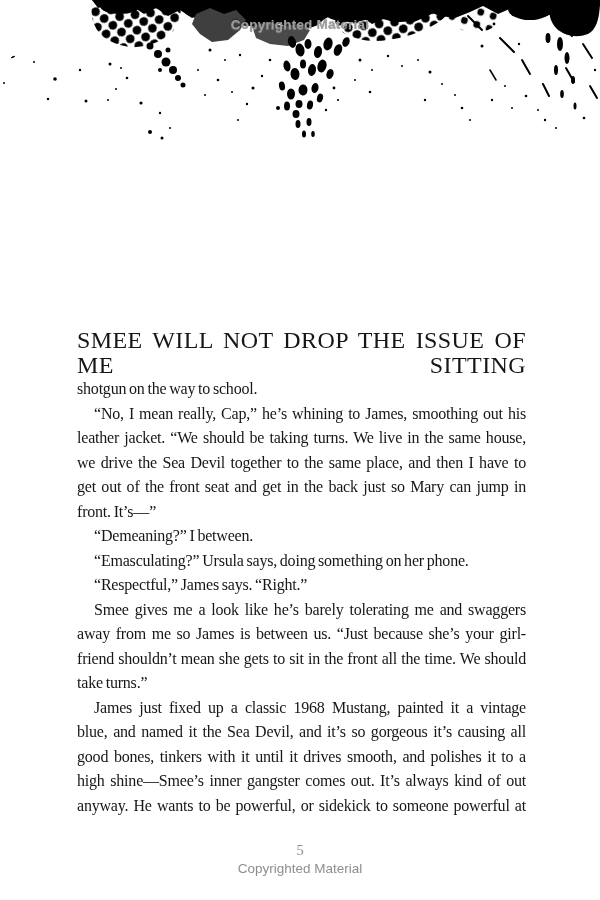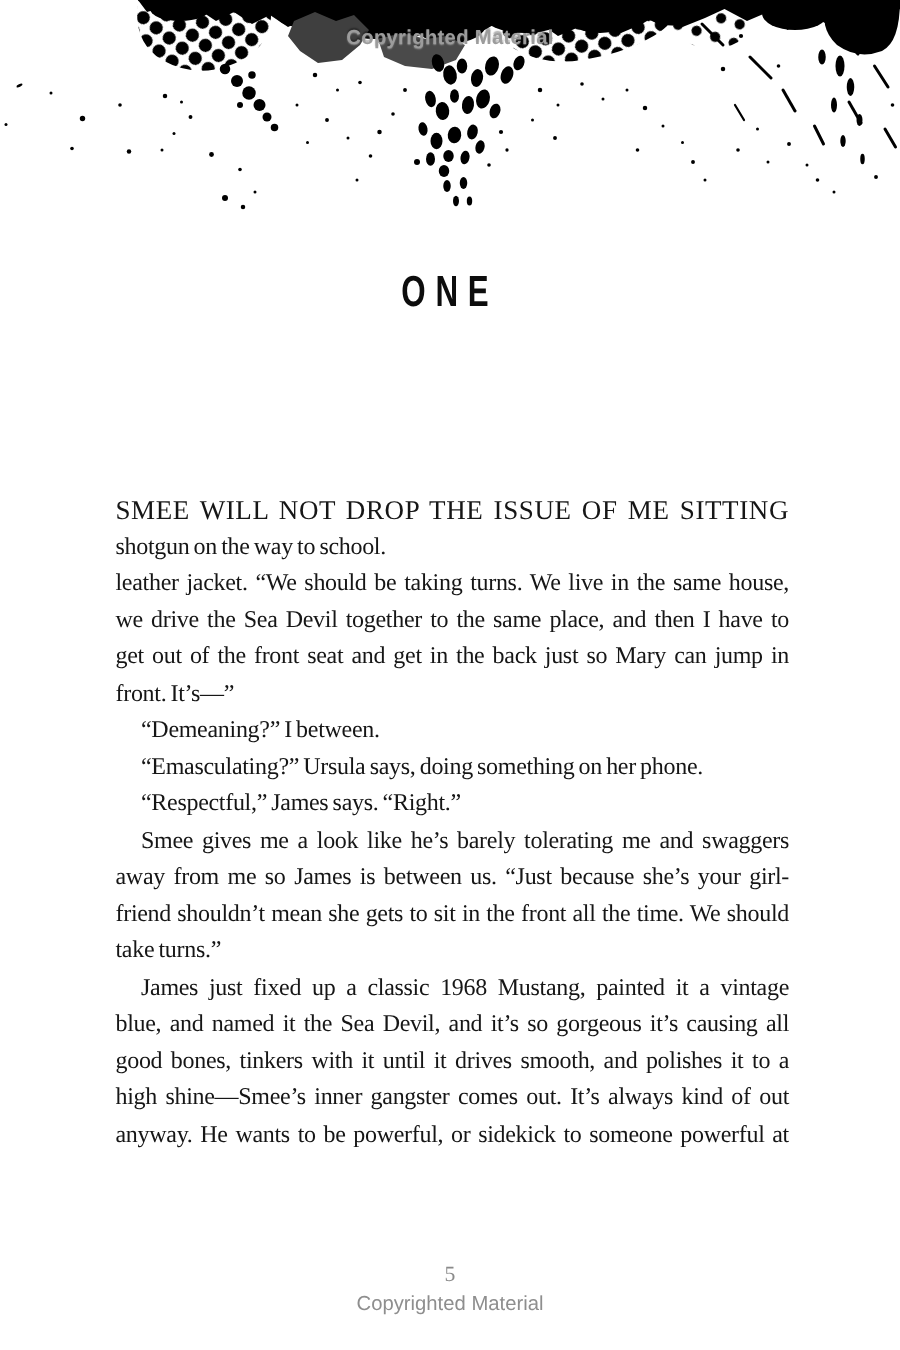--- a/index.html
+++ b/index.html
@@ -50,21 +50,21 @@
   .body-text{
     position:absolute;top:328px;left:77px;width:449px;
     font-size:16px;line-height:24.5px;
     letter-spacing:-0.2px;word-spacing:-1px;
     color:#161616;
     text-align:left;
   }
   .body-text .line{min-height:24.5px;}
   .body-text .just{text-align:justify;text-align-last:justify;}
   .body-text .indent{text-indent:17px;}
-  .body-text .caps{font-size:18px;letter-spacing:.4px;}
+  .body-text .caps{font-size:24px;letter-spacing:.4px;}
   
   .page-number{
     position:absolute;top:842px;left:0;right:0;
     text-align:center;
     font-family:"Liberation Serif", serif;
     font-size:14.5px;color:#8a8a8a;
   }
   .watermark-bottom{
     position:absolute;top:861px;left:0;right:0;
     text-align:center;
@@ -227,27 +227,25 @@
         <circle cx="584" cy="118" r="1.3"></circle>
       <circle cx="595" cy="70" r="1.2"></circle>
         <circle cx="482" cy="46" r="1.5"></circle>
       <circle cx="494" cy="24" r="1.4"></circle>
         <circle cx="519" cy="44" r="1.2"></circle>
     </g>
   </svg>
 
   <div class="watermark-top">Copyrighted Material</div>
 
-  <div class="chapter-number">
-    <span>ONE</span>
-  </div>
 
   <div class="body-text">
       <div class="line just caps">SMEE WILL NOT DROP THE ISSUE OF ME SITTING</div>
       <div class="line">shotgun on the way to school.</div>
+      <div class="line just indent">“No, I mean really, Cap,” he’s whining to James, smoothing out his</div>
       <div class="line just">leather jacket. “We should be taking turns. We live in the same house,</div>
       <div class="line just">we drive the Sea Devil together to the same place, and then I have to</div>
       <div class="line just">get out of the front seat and get in the back just so Mary can jump in</div>
       <div class="line">front. It’s—”</div>
       <div class="line indent">“Demeaning?” I between.</div>
       <div class="line indent">“Emasculating?” Ursula says, doing something on her phone.</div>
       <div class="line indent">“Respectful,” James says. “Right.”</div>
       <div class="line just indent">Smee gives me a look like he’s barely tolerating me and swaggers</div>
       <div class="line just">away from me so James is between us. “Just because she’s your girl-</div>
       <div class="line just">friend shouldn’t mean she gets to sit in the front all the time. We should</div>

